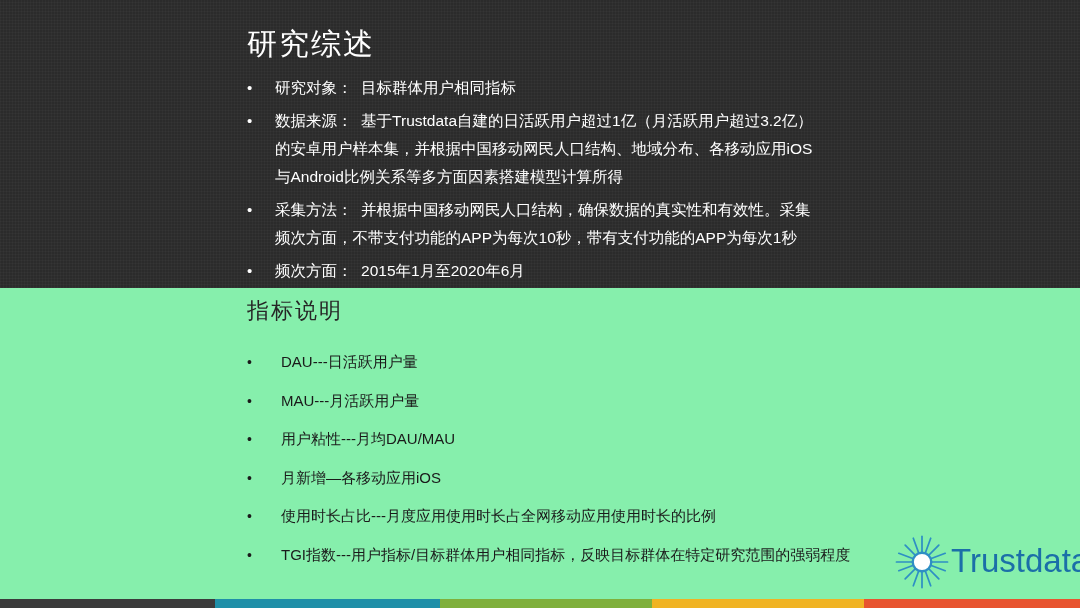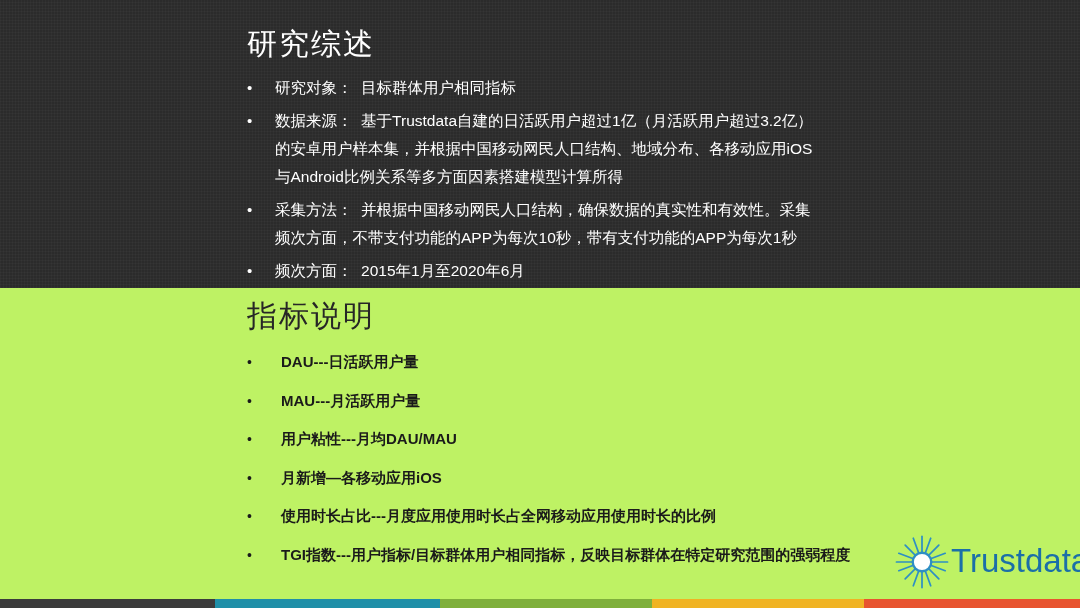--- a/index.html
+++ b/index.html
@@ -10,21 +10,21 @@
     width: 1080px;
     height: 608px;
     background: #ffffff;
     font-family: "Liberation Sans", sans-serif;
     overflow: hidden;
   }
   .slide {
     position: relative;
     width: 1080px;
     height: 608px;
-    background: #bef264;
+    background: #86efac;
   }
   
   .top-panel {
     position: absolute;
     left: 0;
     top: 0;
     width: 1080px;
     height: 288px;
     background: #2b2b2b;
     background-image:
@@ -63,21 +63,21 @@
   }
   .top-item .txt {
     width: 580px;
     white-space: pre-wrap;
   }
   
   .bottom-title {
     position: absolute;
     left: 247px;
     top: 296px;
-    font-size: 30px;
+    font-size: 22px;
     color: #262626;
     letter-spacing: 2px;
     font-weight: normal;
   }
   .bottom-list {
     position: absolute;
     left: 247px;
     top: 352px;
     width: 760px;
   }
@@ -90,21 +90,20 @@
     margin-bottom: 18.5px;
   }
   .bottom-item .bullet {
     width: 34px;
     flex: 0 0 34px;
     font-size: 14px;
     line-height: 20px;
   }
   .bottom-item .txt {
     flex: 1;
-    font-weight: bold;
   }
   
   .logo {
     position: absolute;
     left: 893px;
     top: 531px;
     width: 180px;
     height: 62px;
   }
   .logo-mark {

